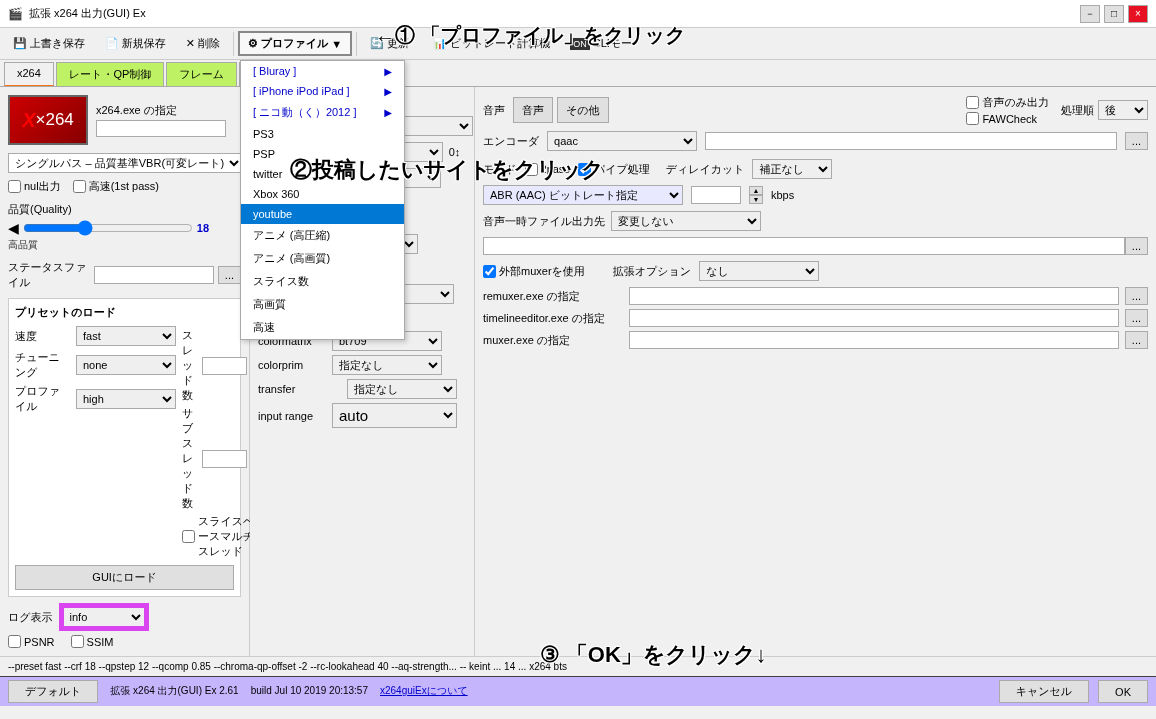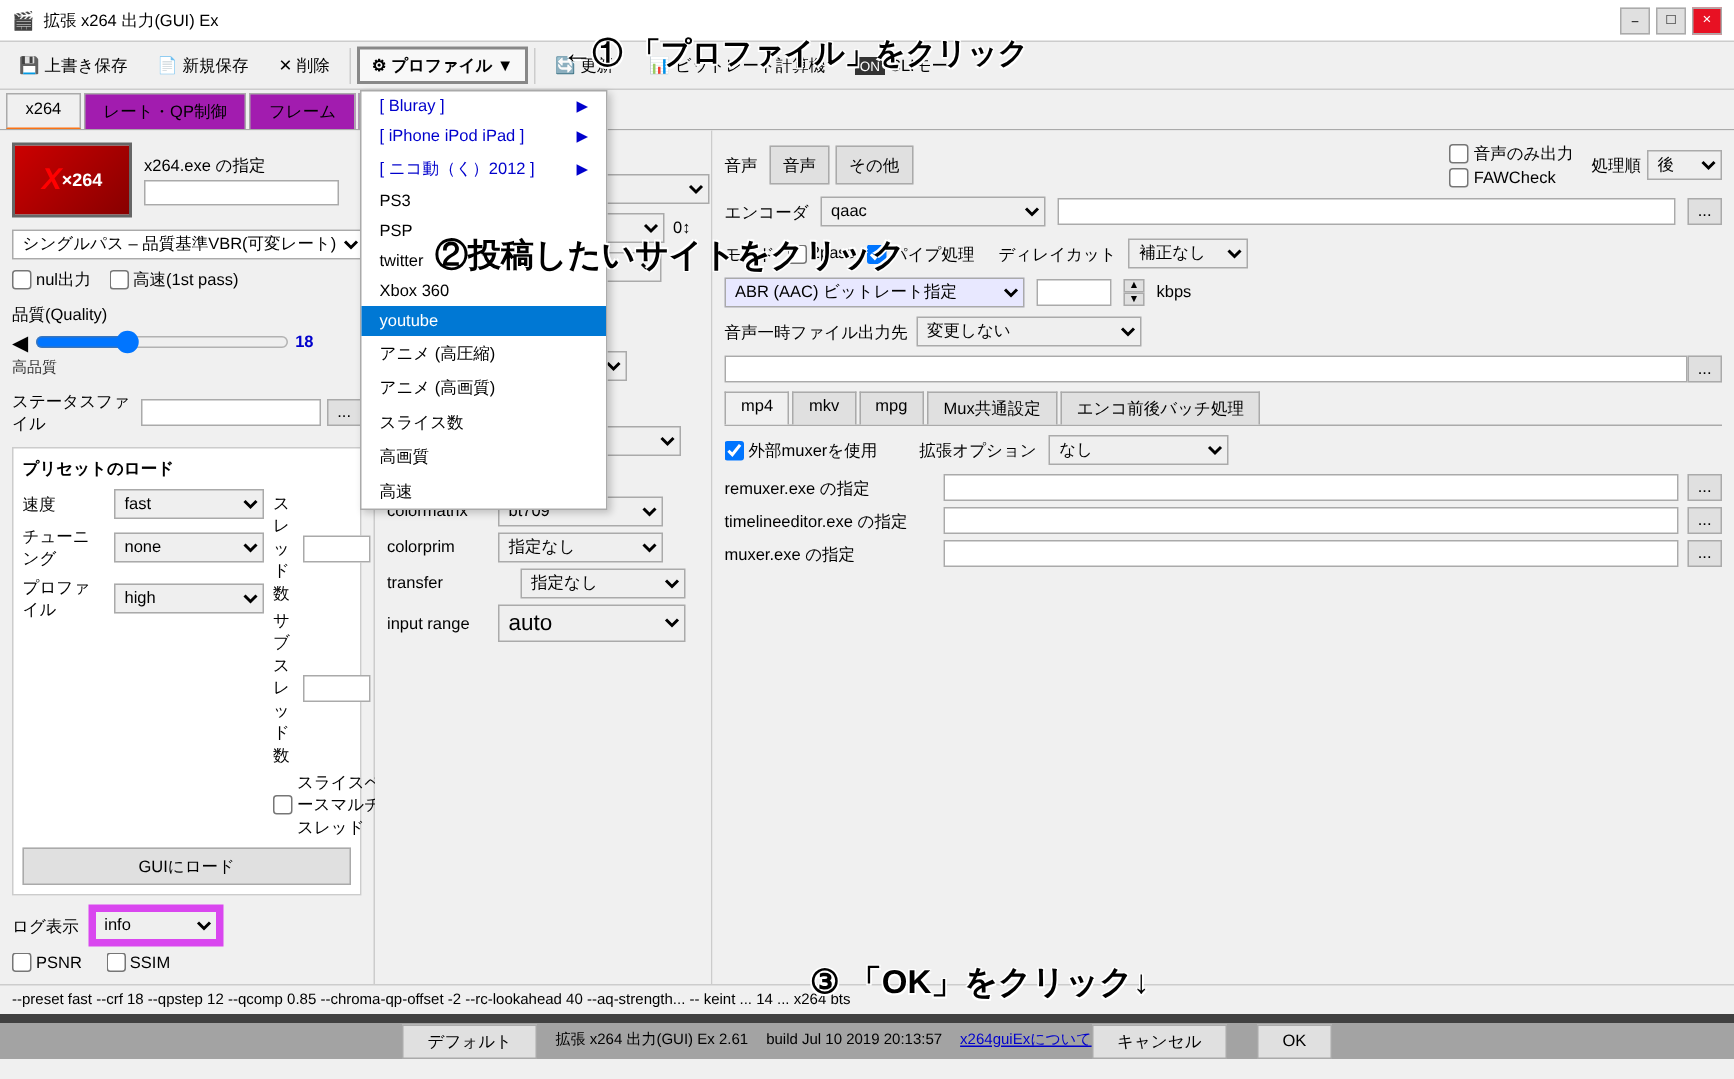--- a/index.html
+++ b/index.html
@@ -12,21 +12,21 @@
     .title-btn { width: 20px; height: 18px; border: 1px solid #aaa; background: #e0e0e0; cursor: pointer; font-size: 10px; display: flex; align-items: center; justify-content: center; }
     
     
     .toolbar { background: #f0f0f0; border-bottom: 1px solid #ccc; height: 32px; display: flex; align-items: center; padding: 0 4px; gap: 2px; }
     .tool-btn { display: flex; align-items: center; gap: 3px; padding: 3px 8px; border: 1px solid transparent; background: transparent; cursor: pointer; font-size: 11px; height: 26px; }
     .tool-separator { width: 1px; height: 24px; background: #ccc; margin: 0 2px; }
     .profile-btn { background: #fff; border: 1px solid #aaa; padding: 3px 8px; display: flex; align-items: center; gap: 3px; cursor: pointer; font-size: 11px; }
     
     
     .main-tabs { display: flex; border-bottom: 1px solid #aaa; background: #f0f0f0; padding: 2px 4px 0; }
-    .main-tab { padding: 4px 12px; border: 1px solid #aaa; border-bottom: none; background: #a21caf; margin-right: 2px; cursor: pointer; font-size: 11px; }
+    .main-tab { padding: 4px 12px; border: 1px solid #aaa; border-bottom: none; background: #bef264; margin-right: 2px; cursor: pointer; font-size: 11px; }
     .main-tab.active { background: #f0f0f0; border-bottom: 1px solid #f97316; }
     
     
     .left-panel { width: 260px; border-right: 1px solid #ccc; padding: 8px; background: #f0f0f0; }
     
     
     .logo-area { display: flex; align-items: center; gap: 8px; margin-bottom: 8px; }
     .x264-logo { width: 80px; height: 50px; background: linear-gradient(135deg, #cc0000, #880000); border: 2px solid #666; display: flex; align-items: center; justify-content: center; color: white; font-weight: bold; font-size: 14px; }
     .exe-path { flex: 1; }
     .exe-label { font-size: 11px; margin-bottom: 2px; }
@@ -57,23 +57,23 @@
     
     .mid-panel { width: 230px; border-right: 1px solid #ccc; padding: 8px; background: #f0f0f0; }
     
     
     .right-panel { flex: 1; padding: 8px; background: #f0f0f0; }
     
     
     .status-bar { height: 20px; background: #f0f0f0; border-top: 1px solid #ccc; display: flex; align-items: center; padding: 0 8px; font-size: 10px; overflow: hidden; }
     
     
-    .bottom-bar { height: 30px; background: #a3a3a3; border-top: 6px solid #404040; display: flex; align-items: center; padding: 0 8px; justify-content: center; }
+    .bottom-bar { height: 30px; background: #c4b5fd; border-top: 1px solid #404040; display: flex; align-items: center; padding: 0 8px; justify-content: space-between; }
     .bottom-left { display: flex; gap: 12px; font-size: 10px; }
-    .bottom-right { display: flex; gap: 20px; }
+    .bottom-right { display: flex; gap: 9px; }
     .bottom-btn { padding: 3px 16px; border: 1px solid #aaa; background: #e0e0e0; cursor: pointer; font-size: 11px; }
     .ok-btn { background: #e0e0e0; }
     
     
     .dropdown-menu { position: absolute; top: 60px; left: 240px; width: 165px; background: white; border: 1px solid #aaa; box-shadow: 2px 2px 5px rgba(0,0,0,0.2); z-index: 100; }
     .menu-item { padding: 4px 12px; font-size: 11px; cursor: pointer; display: flex; align-items: center; justify-content: space-between; }
     .menu-arrow { font-size: 10px; }
     
     
     .annotation { position: absolute; font-size: 22px; font-weight: bold; color: black; text-shadow: -1px -1px 0 white, 1px -1px 0 white, -1px 1px 0 white, 1px 1px 0 white; z-index: 200; pointer-events: none; }
@@ -155,21 +155,21 @@
   <div class="main-tab"><span>拡張</span></div>
 </div>
 
 <div style="display:flex; height: 569px; background:#f0f0f0;">
 
   <div class="left-panel" style="width:250px; min-width:250px;">
 
     <div class="logo-area">
       <div class="x264-logo">
         <span style="color:red; font-size:20px; font-weight:bold; font-style:italic;">X</span>
-        <span style="color:white; font-size:12px; font-weight:bold;">×264</span>
+        <span style="color:white; font-size:17px; font-weight:normal;">×264</span>
       </div>
       <div class="exe-path">
         <div class="exe-label">x264.exe の指定</div>
         <input class="path-input" type="text" style="width: 130px; font-size: 10px;">
       </div>
     </div>
 
     <div class="mode-row">
       <select class="mode-select" style="width:235px;">
         <option>シングルパス – 品質基準VBR(可変レート)</option>
@@ -440,27 +440,20 @@
       <span style="font-size:11px;">音声一時ファイル出力先</span>
       <select style="width:150px; border:1px solid #aaa; padding:2px; font-size:11px;">
         <option>変更しない</option>
       </select>
     </div>
     <div style="display:flex; align-items:center; margin-bottom:6px;">
       <input type="text" style="flex: 1 1 0%; border: 1px solid rgb(170, 170, 170); padding: 2px 4px; font-size: 11px;">
       <button class="browse-btn">...</button>
     </div>
 
-    <div class="sub-tabs">
-      <div class="sub-tab active">mp4</div>
-      <div class="sub-tab">mkv</div>
-      <div class="sub-tab">mpg</div>
-      <div class="sub-tab">Mux共通設定</div>
-      <div class="sub-tab">エンコ前後バッチ処理</div>
-    </div>
 
     <div style="display:flex; align-items:center; gap:8px; margin-bottom:6px;">
       <label class="checkbox-item">
         <input type="checkbox" checked="" style=""> 
           <span>外部muxerを使用</span>
       </label>
       <span style="font-size:11px; margin-left:20px;">拡張オプション</span>
       <select style="width:120px; border:1px solid #aaa; padding:2px; font-size:11px;">
         <option>なし</option>
       </select>

